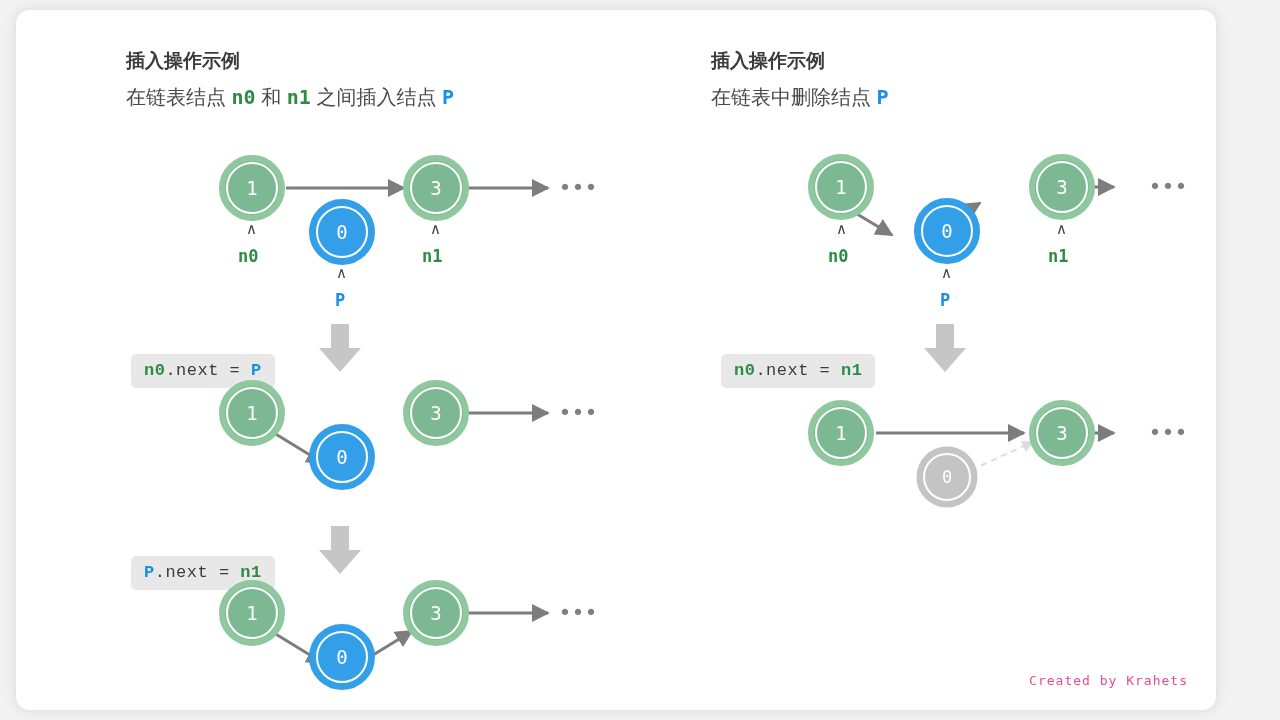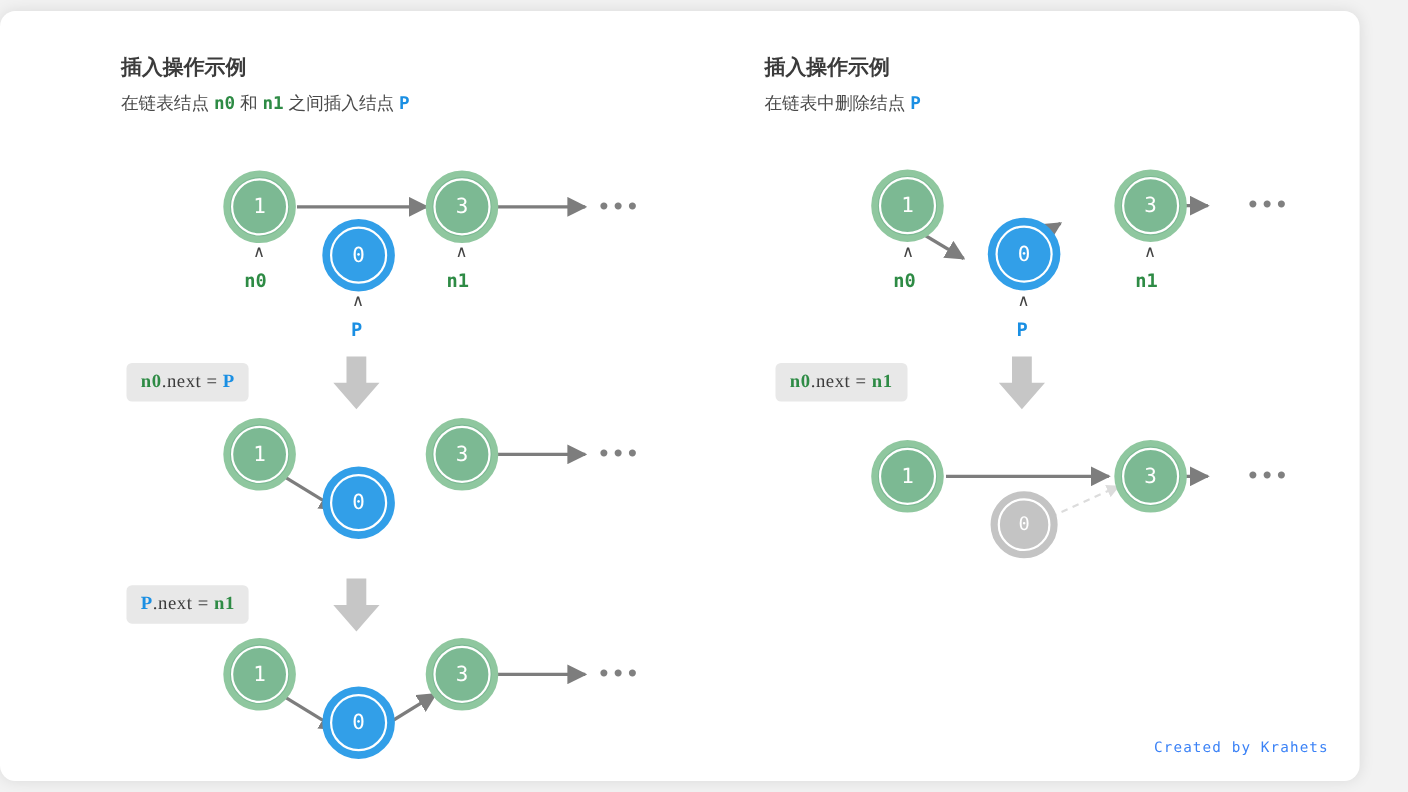--- a/index.html
+++ b/index.html
@@ -6,61 +6,61 @@
     margin: 0;
     padding: 0;
     width: 1280px;
     height: 720px;
     background: #f2f2f2;
     font-family: "Liberation Sans", sans-serif;
     overflow: hidden;
   }
   #card {
     position: absolute;
-    left: 0;
+    left: 16px;
     top: 10px;
     width: 1200px;
     height: 700px;
     background: #ffffff;
     border-radius: 14px;
     box-shadow: 0 0 14px rgba(0,0,0,0.10);
-    padding-left: 36px;
   }
   .panel { position: absolute; top: 0; }
   #panel-insert { left: 0; width: 600px; }
   #panel-delete { left: 580px; width: 620px; }
 
   .panel-title {
     position: absolute;
     font-size: 19px;
     font-weight: bold;
     color: #3b3b3b;
     white-space: nowrap;
   }
   .panel-subtitle {
     position: absolute;
-    font-size: 16px;
+    font-size: 20px;
     color: #4a4a4a;
     white-space: nowrap;
   }
   .tok-green { color: #2e8b45; font-family: "DejaVu Sans Mono", monospace; font-weight: bold; }
   .tok-blue  { color: #1a8fe3; font-family: "DejaVu Sans Mono", monospace; font-weight: bold; }
 
   svg.stage { position: absolute; left: 0; top: 0; overflow: visible; }
 
   .codebox {
     position: absolute;
     background: #e8e8e8;
     border-radius: 5px;
     padding: 7px 13px 8px 13px;
-    font-family: Liberation Serif, serif;
+    font-family: Liberation Mono, monospace;
     font-size: 17px;
     color: #3c3c3c;
     white-space: pre;
     letter-spacing: 0.5px;
+    margin-top: 24px;
   }
   .codebox .g { color: #2e8b45; font-weight: bold; }
   .codebox .b { color: #1a8fe3; font-weight: bold; }
 
   .caret {
     position: absolute;
     font-family: "DejaVu Sans", sans-serif;
     font-size: 15px;
     color: #444;
     line-height: 1;
@@ -74,21 +74,21 @@
   }
   .ptr-green { color: #2e8b45; }
   .ptr-blue  { color: #1a8fe3; }
 
   #footer {
     position: absolute;
     right: 28px;
     bottom: 22px;
     font-family: "DejaVu Sans Mono", monospace;
     font-size: 13px;
-    color: #3b82f6;
+    color: #ec4899;
     letter-spacing: 1px;
   }
   .ellipsis { font-family: "DejaVu Sans", sans-serif; font-size: 22px; fill: #808080; }
 </style>
 </head>
 <body>
 
 <div id="card">
 
   <div class="panel" id="panel-insert">

